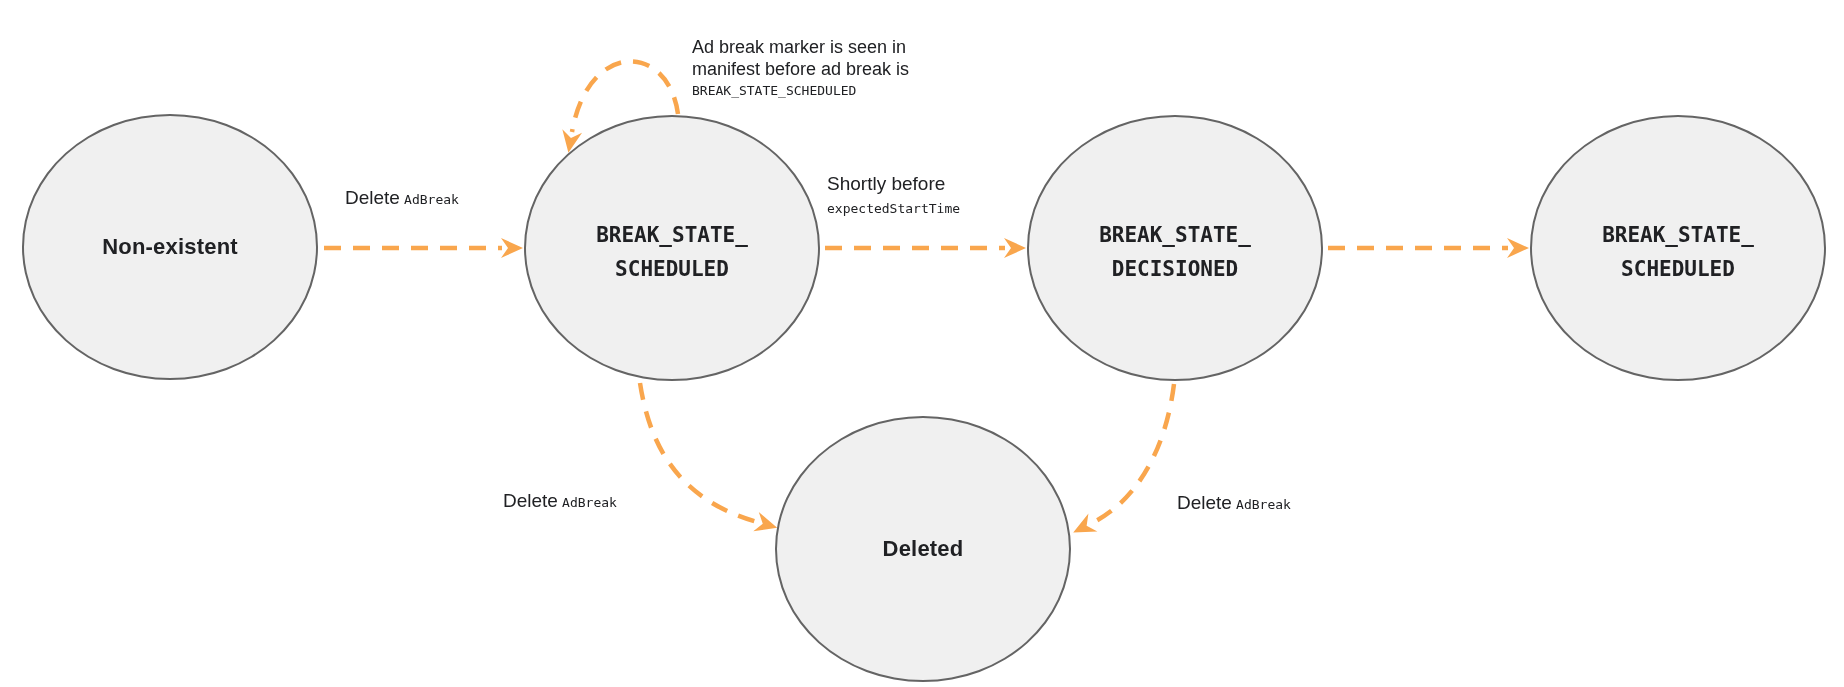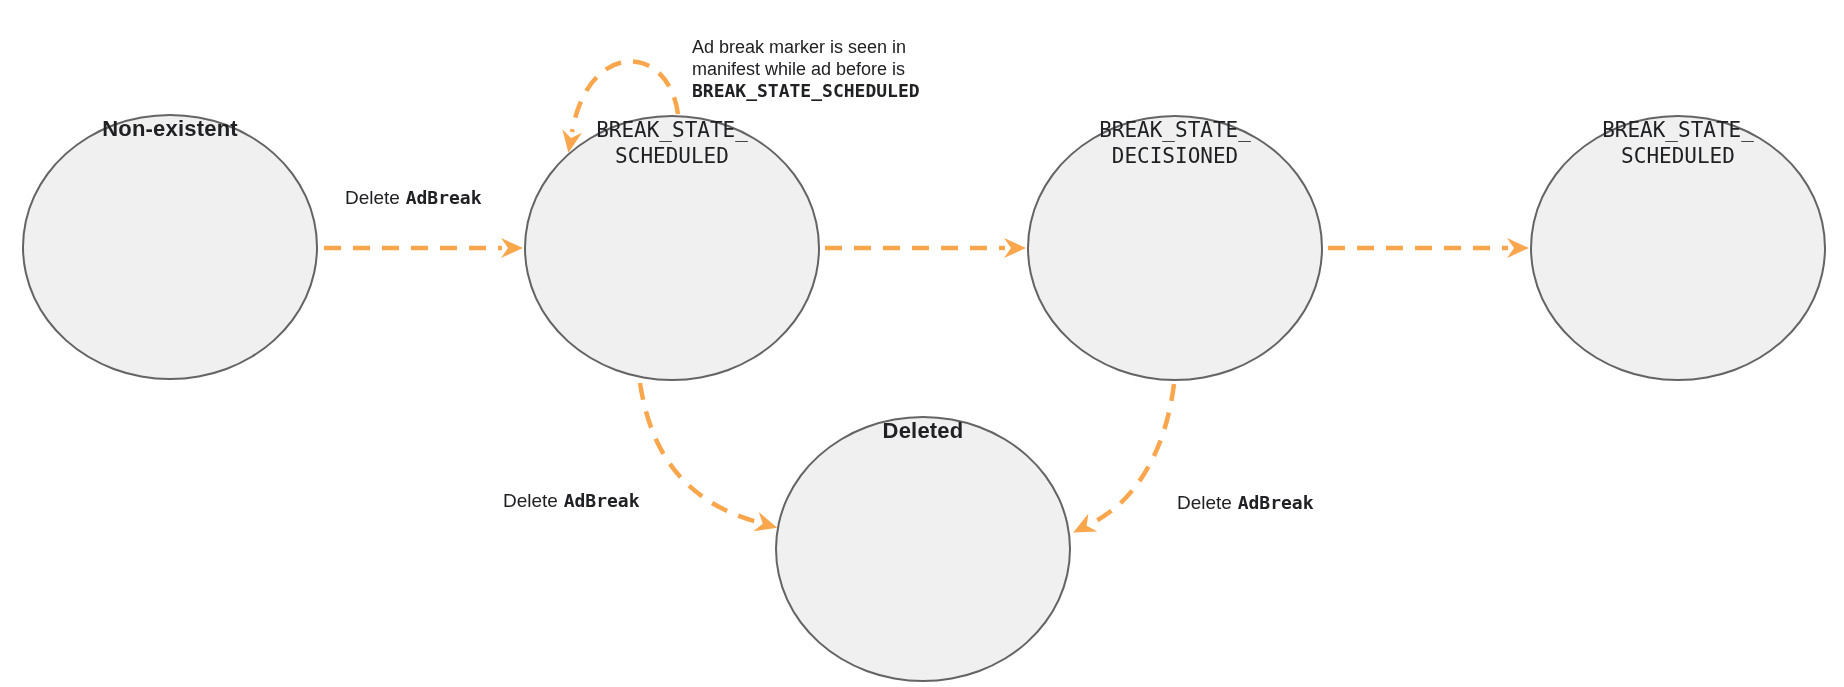--- a/index.html
+++ b/index.html
@@ -34,45 +34,46 @@
   .node {
     position: absolute;
     width: 296px;
     height: 266px;
     border-radius: 50%;
     background: var(--node-fill);
     border: 2px solid var(--node-stroke);
     display: flex;
     flex-direction: column;
     align-items: center;
+    justify-content: center;
     text-align: center;
   }
   .node .sans-label {
     font-weight: bold;
     font-size: 22px;
     letter-spacing: 0.2px;
   }
   .node .mono-label {
     font-family: "DejaVu Sans Mono", monospace;
-    font-weight: normal;
+    font-weight: bold;
     font-size: 21px;
     line-height: 26px;
     display: block;
+    margin-top: 8px;
   }
   .edge-label {
     position: absolute;
     font-size: 19px;
     line-height: 24px;
     white-space: nowrap;
     color: var(--text);
   }
   .edge-label .code {
     font-family: "DejaVu Sans Mono", monospace;
-    font-size: 18px;
-    font-weight: bold;
+    font-size: 13px;
   }
   .inline-code { margin-left: 0.32em; }
   .lh22 { line-height: 22px; font-size: 18px; }
   .lh25 { line-height: 25px; }
 </style>
 </head>
 <body>
 
 <div class="canvas">
 
@@ -118,24 +119,28 @@
   <div class="node" style="left:775px; top:416px;">
     <span class="sans-label">Deleted</span>
   </div>
 
   <div class="edge-label" style="left:345px; top:186px;">
     <span>Delete</span><span class="code inline-code">AdBreak</span>
   </div>
 
   <div class="edge-label lh22" style="left:692px; top:36px;">
     <div>Ad break marker is seen in</div>
-    <div>manifest while ad before is</div>
+    <div>manifest before ad break is</div>
     <div class="code">BREAK_STATE_SCHEDULED</div>
   </div>
 
+  <div class="edge-label lh25" style="left:827px; top:171px;">
+    <div>Shortly before</div>
+    <div class="code">expectedStartTime</div>
+  </div>
 
 
   <div class="edge-label" style="left:503px; top:489px;">
     <span>Delete</span><span class="code inline-code">AdBreak</span>
   </div>
 
   <div class="edge-label" style="left:1177px; top:491px;">
     <span>Delete</span><span class="code inline-code">AdBreak</span>
   </div>
 

